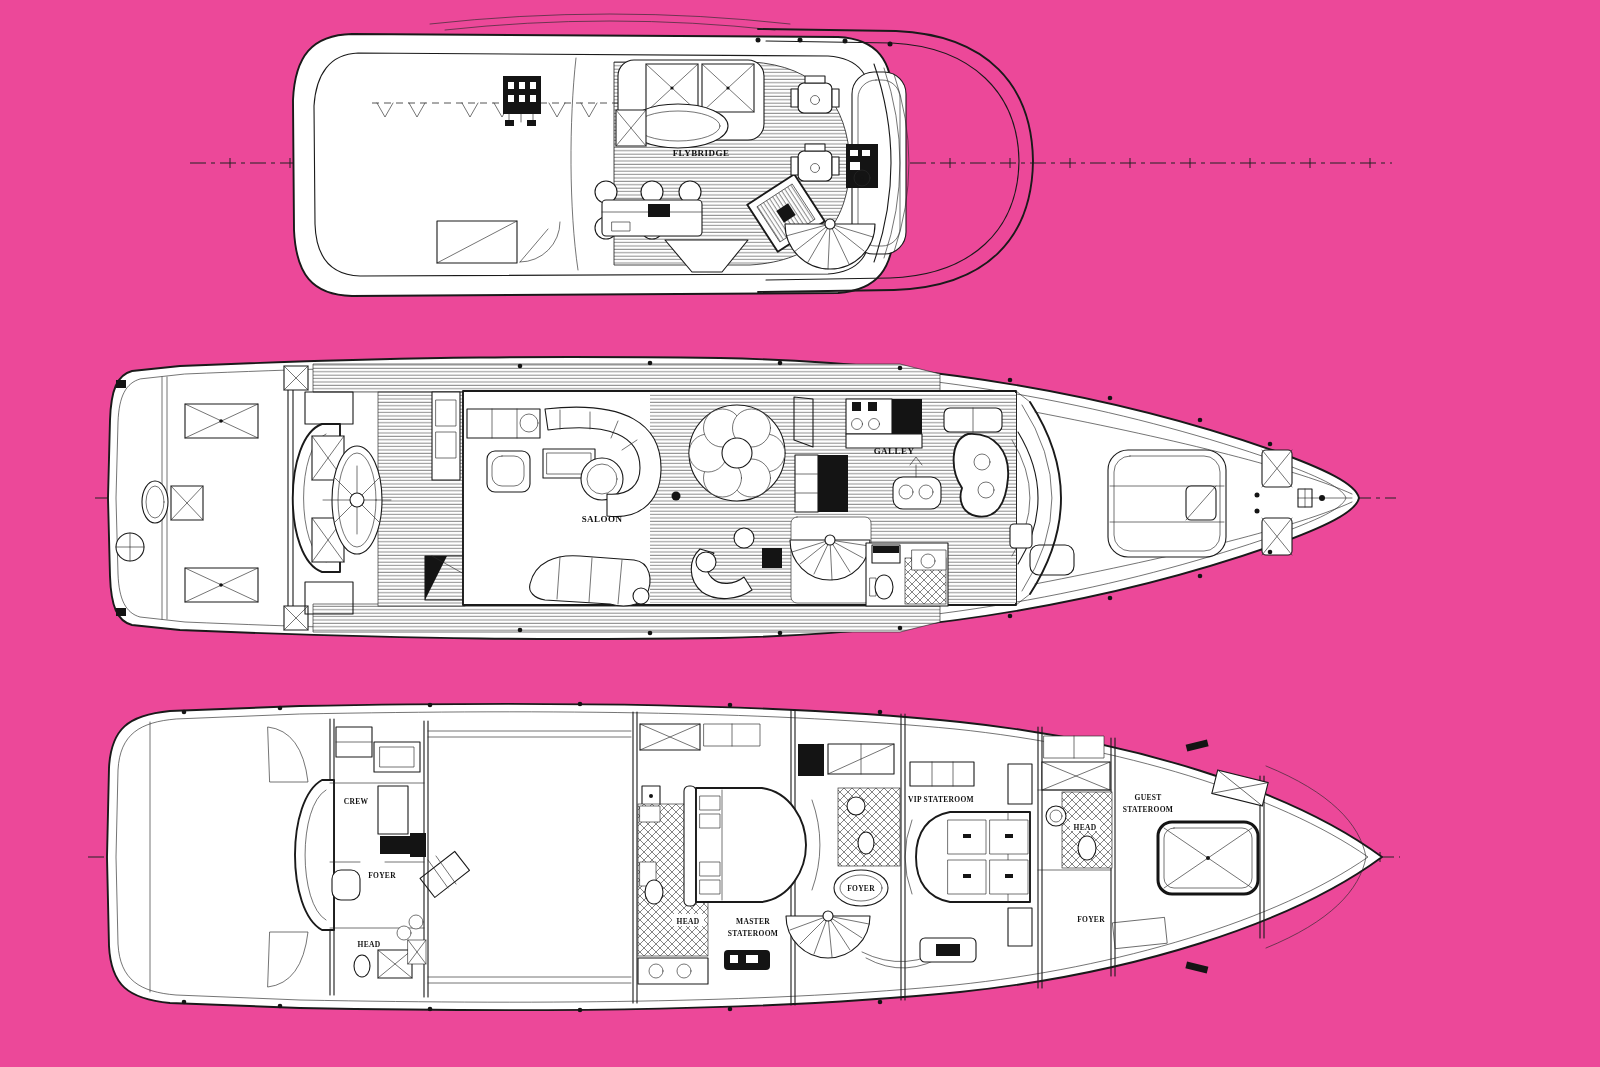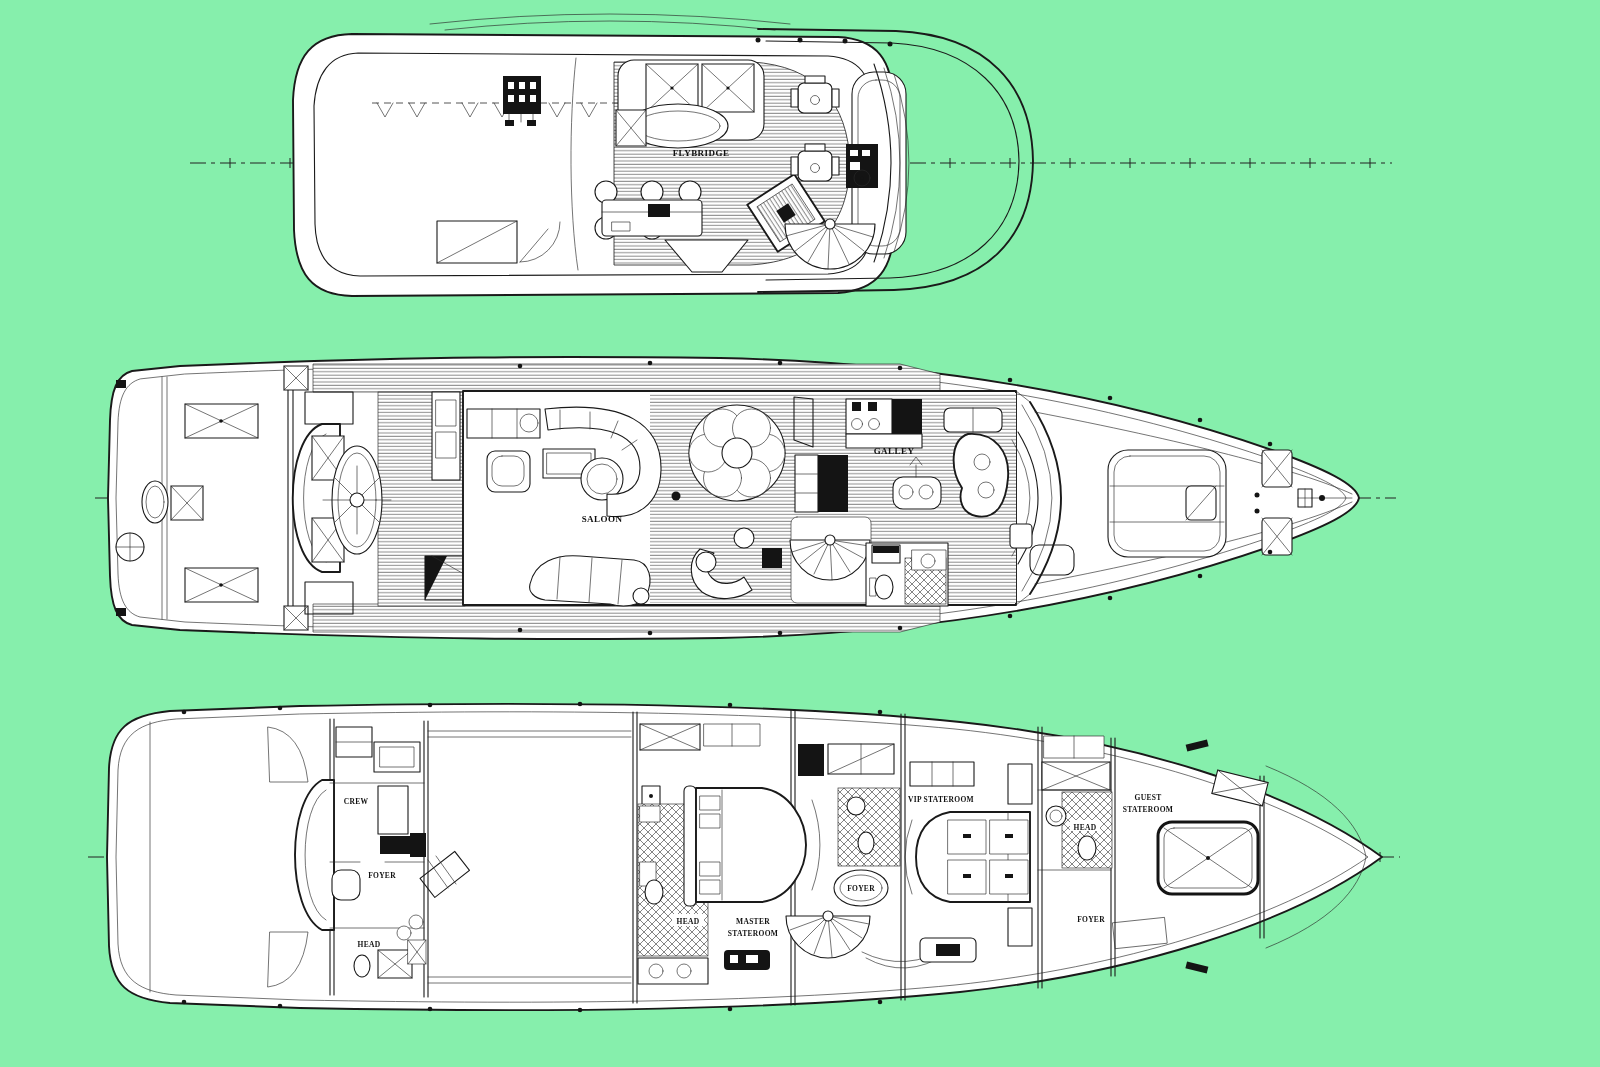--- a/index.html
+++ b/index.html
@@ -1,16 +1,16 @@
 <!DOCTYPE html>
 <html><head>
 <meta charset="utf-8">
 <style>
   html,body{margin:0;padding:0;background:#ffffff;}
-  #stage{position:relative;width:1600px;height:1067px;background:#86efac;overflow:hidden;
+  #stage{position:relative;width:1600px;height:1067px;background:#ec4899;overflow:hidden;
          font-family:"Liberation Serif", serif;}
   svg{display:block}
   .ln{fill:none;stroke:#1a1a1a;stroke-width:1.1;stroke-linejoin:round;stroke-linecap:round}
   .ln2{fill:none;stroke:#1a1a1a;stroke-width:1.9;stroke-linejoin:round;stroke-linecap:round}
   .thin{fill:none;stroke:#2a2a2a;stroke-width:.65;stroke-linejoin:round;stroke-linecap:round}
   .w{fill:#ffffff}
   .b{fill:#141414;stroke:none}
   .cl{stroke:#222;stroke-width:1;stroke-dasharray:16 5 4 5;fill:none}
   .tk{stroke:#222;stroke-width:1;fill:none}
   .lbl{font:700 9px "Liberation Serif", serif;fill:#101010;letter-spacing:.45px;text-anchor:middle}

